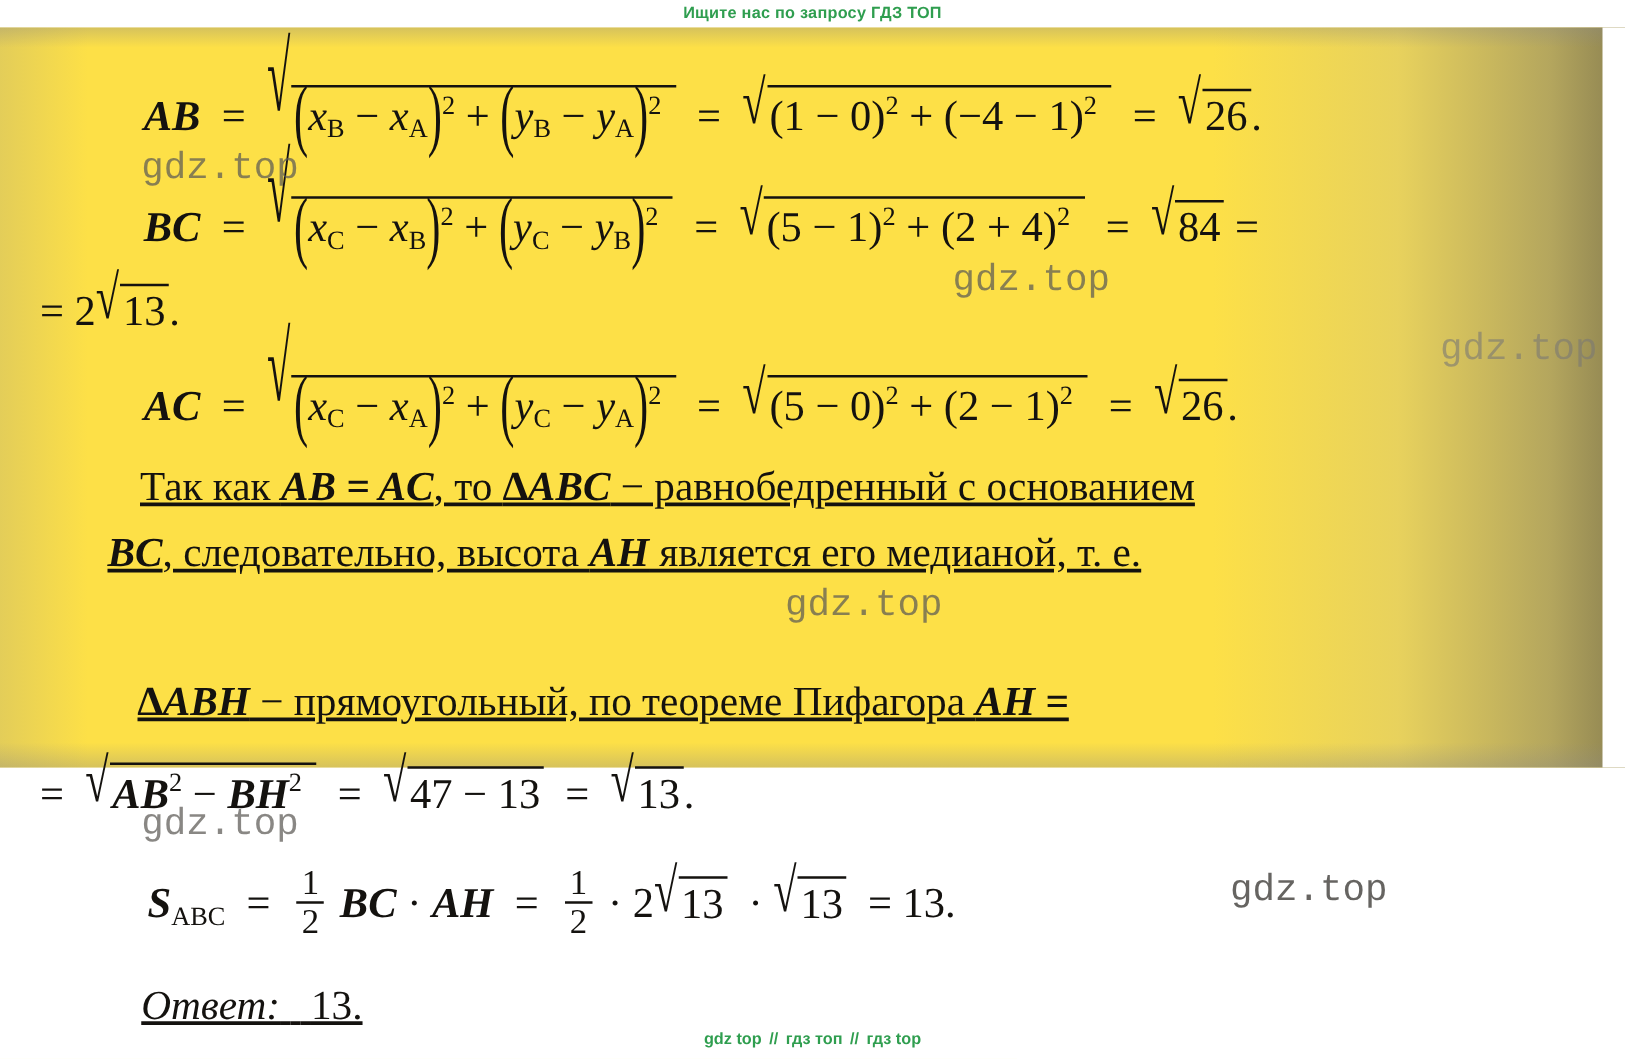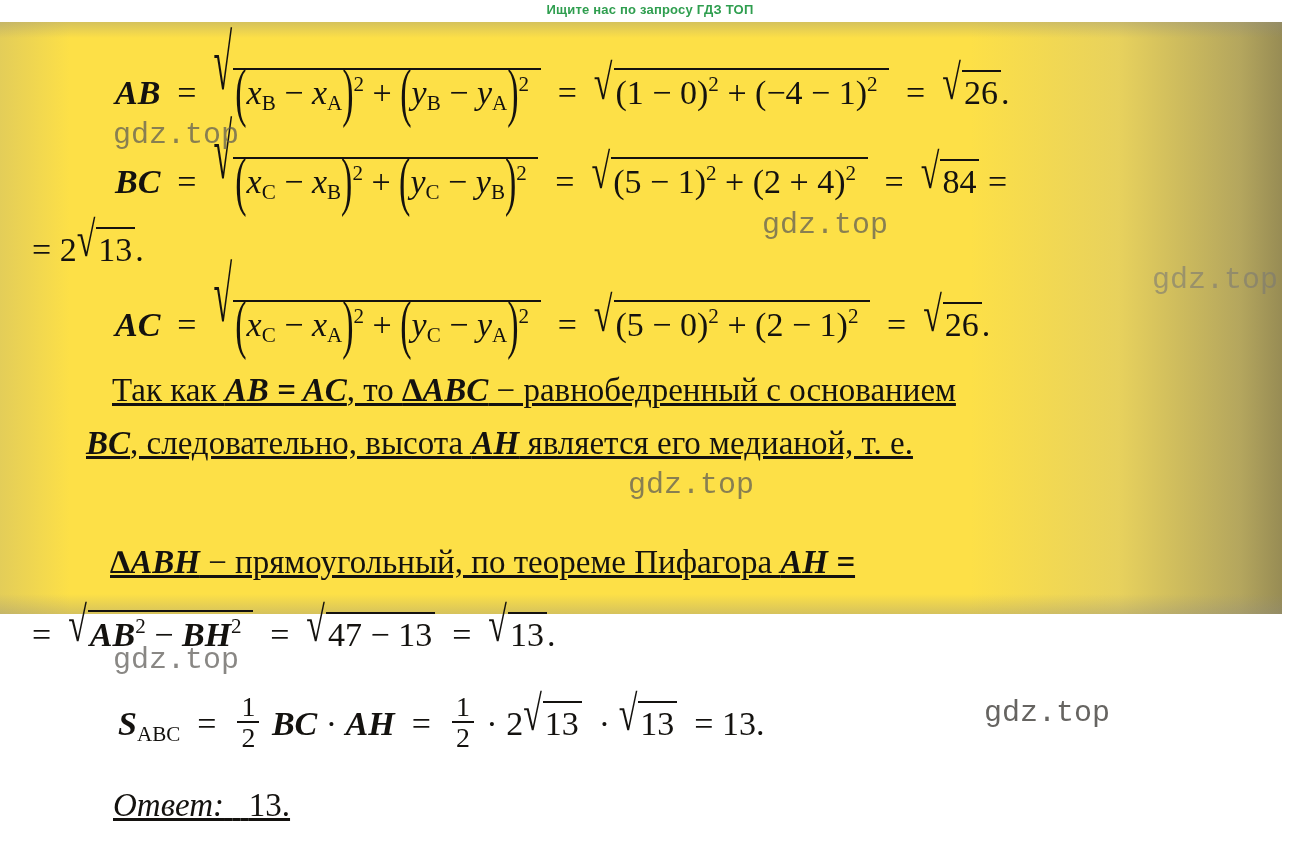--- a/index.html
+++ b/index.html
@@ -264,14 +264,17 @@
     </div>
 
     <div class="wm" style="left:113px; top:96px;">gdz.top</div>
     <div class="wm" style="left:762px; top:186px;">gdz.top</div>
     <div class="wm light" style="left:1152px; top:241px;">gdz.top</div>
     <div class="wm" style="left:628px; top:446px;">gdz.top</div>
     <div class="wm" style="left:113px; top:621px;">gdz.top</div>
     <div class="wm dark" style="left:984px; top:674px;">gdz.top</div>
   </div>
 
+  <div class="bottombar">
+    <span>gdz top</span><span class="sep">//</span><span>гдз топ</span><span class="sep">//</span><span>гдз top</span>
+  </div>
 
 </div>
 
 </body></html>

